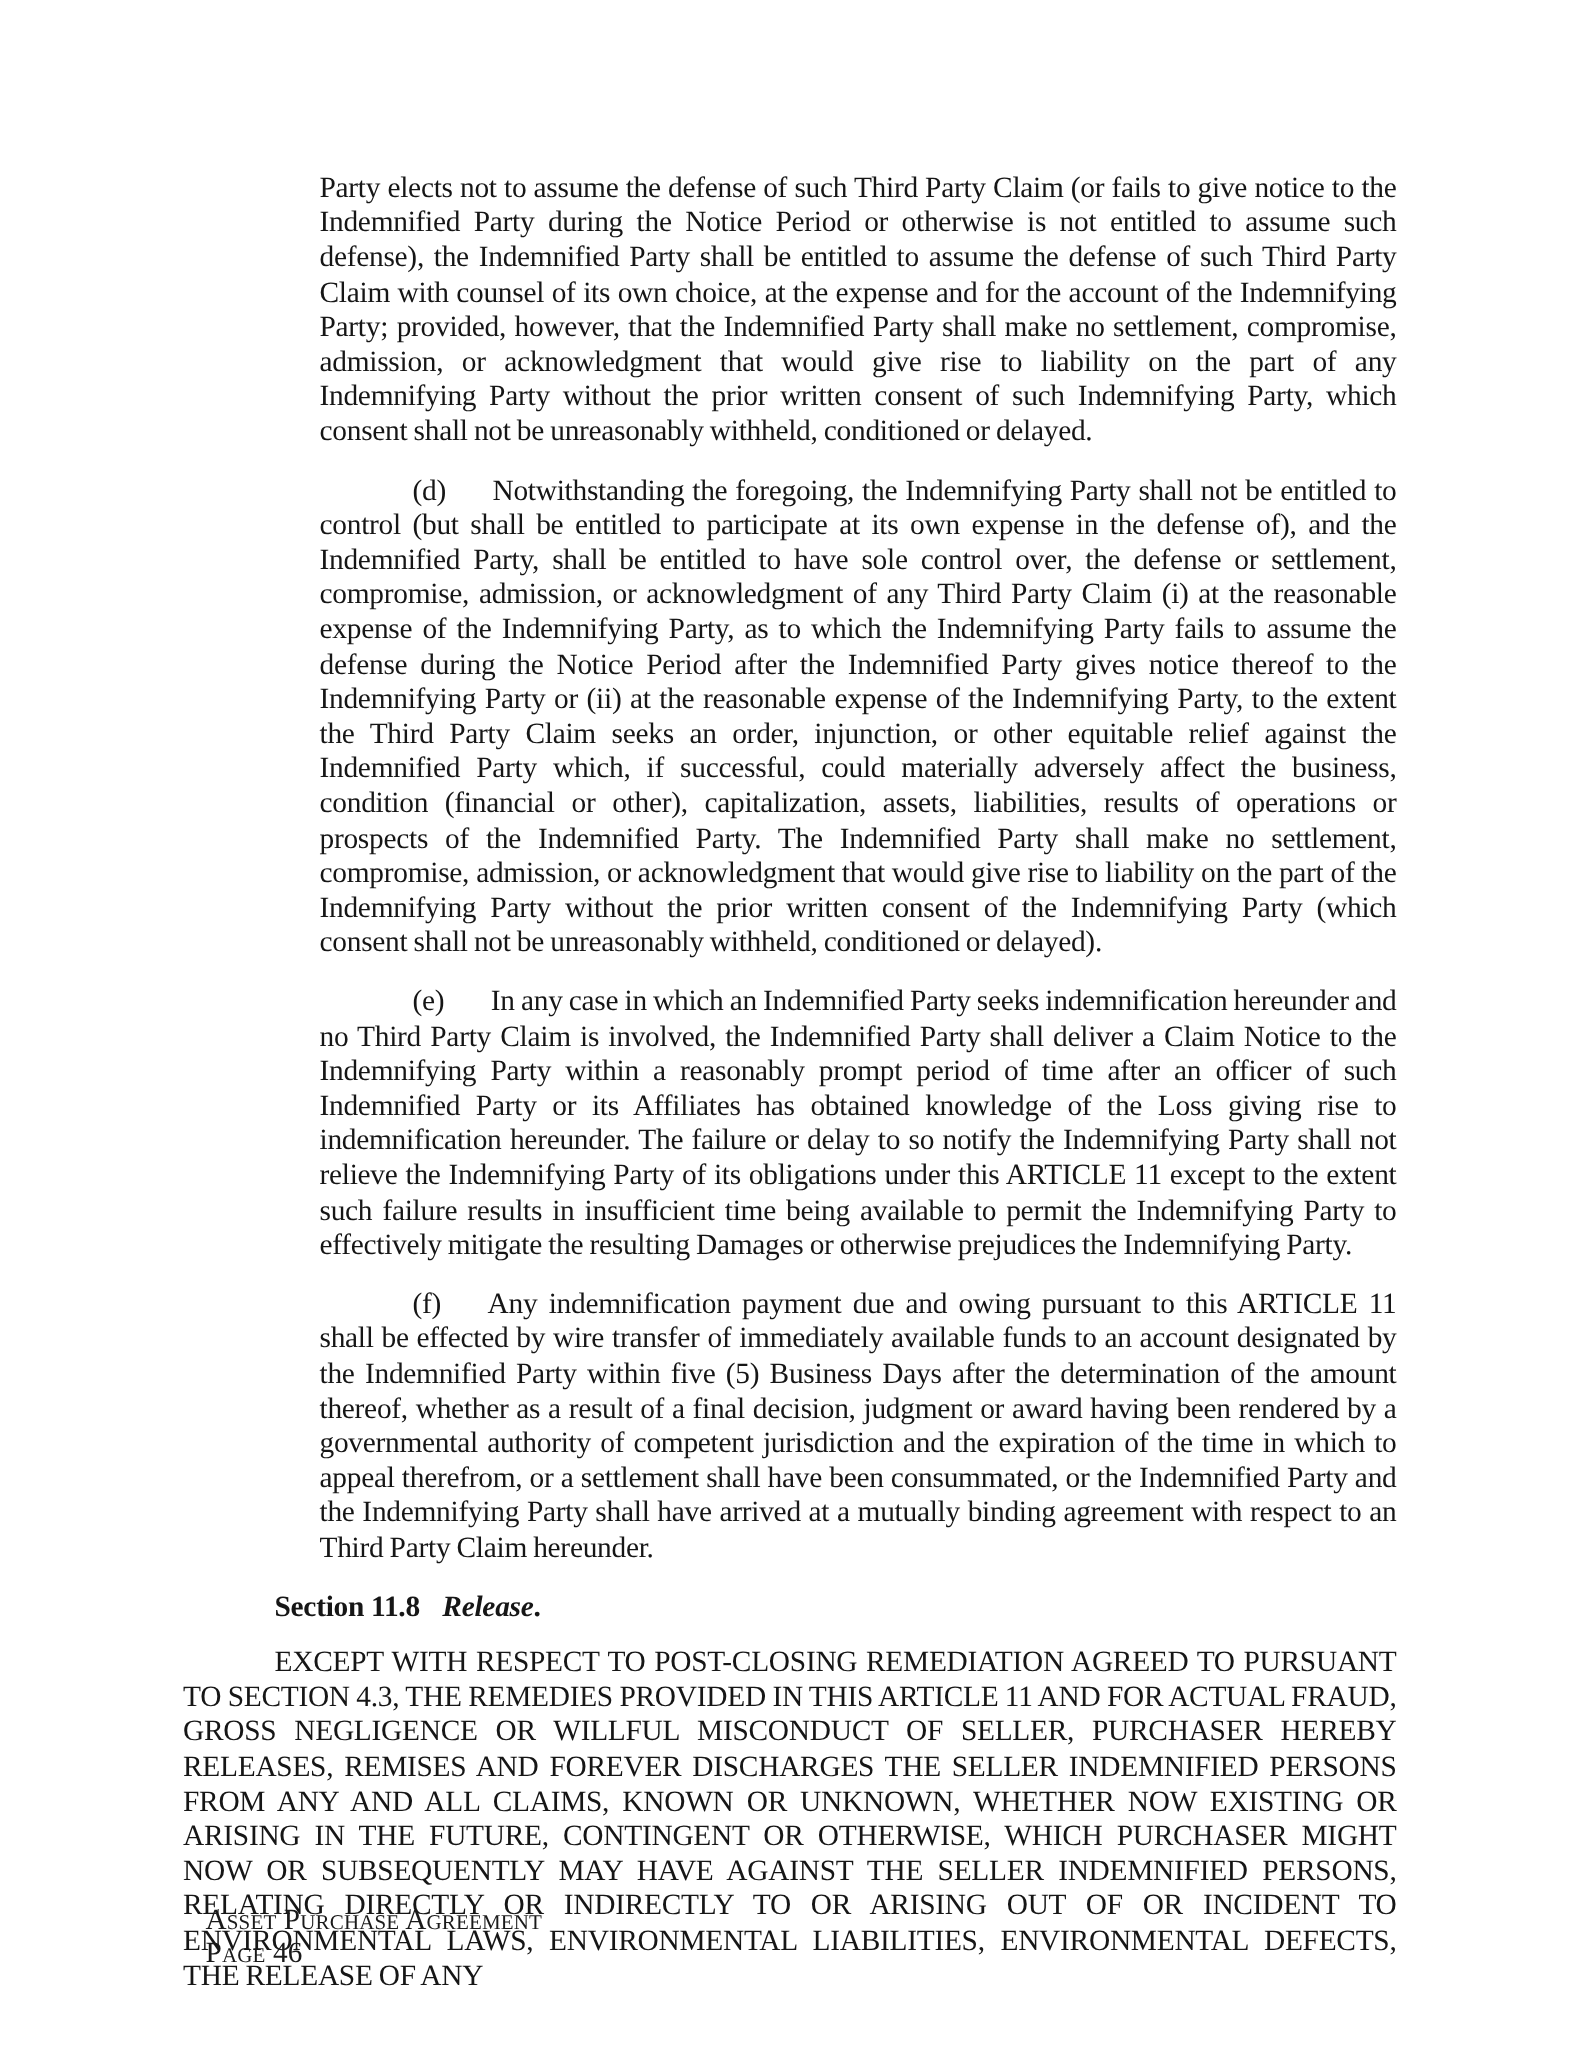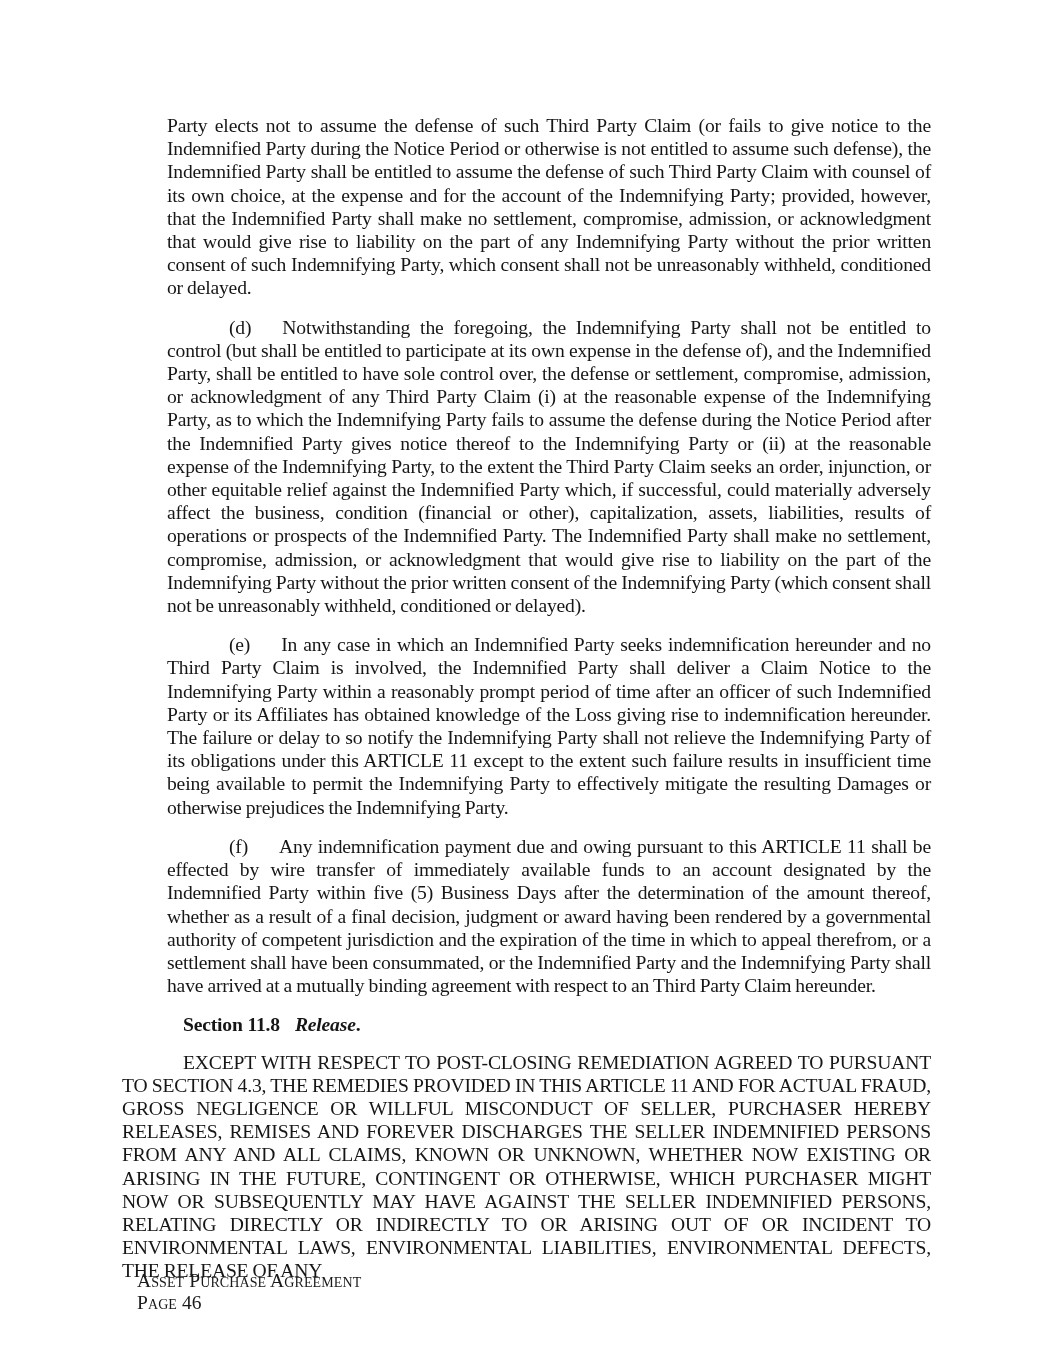--- a/index.html
+++ b/index.html
@@ -24,21 +24,21 @@
   }
   .para {
     margin: 0 0 16px 0;
     text-align: justify;
     font-size: 19.6px;
     line-height: 23.2px;
     letter-spacing: -0.18px;
     word-spacing: -0.6px;
   }
   .indent {
-    margin-left: 45px;
+    margin-left: 91px;
   }
   .labeled {
     text-indent: 62px;
   }
   .tab {
     display: inline-block;
     width: 31px;
   }
   .htab {
     display: inline-block;

